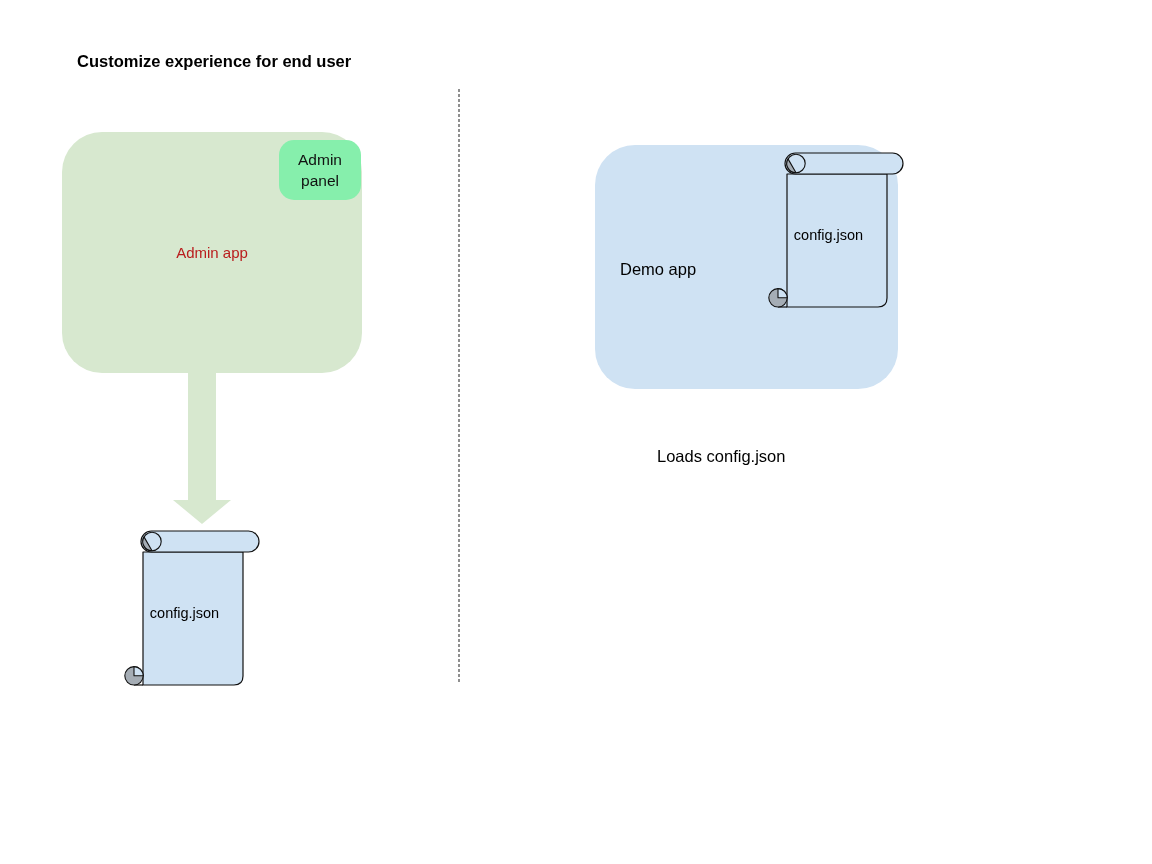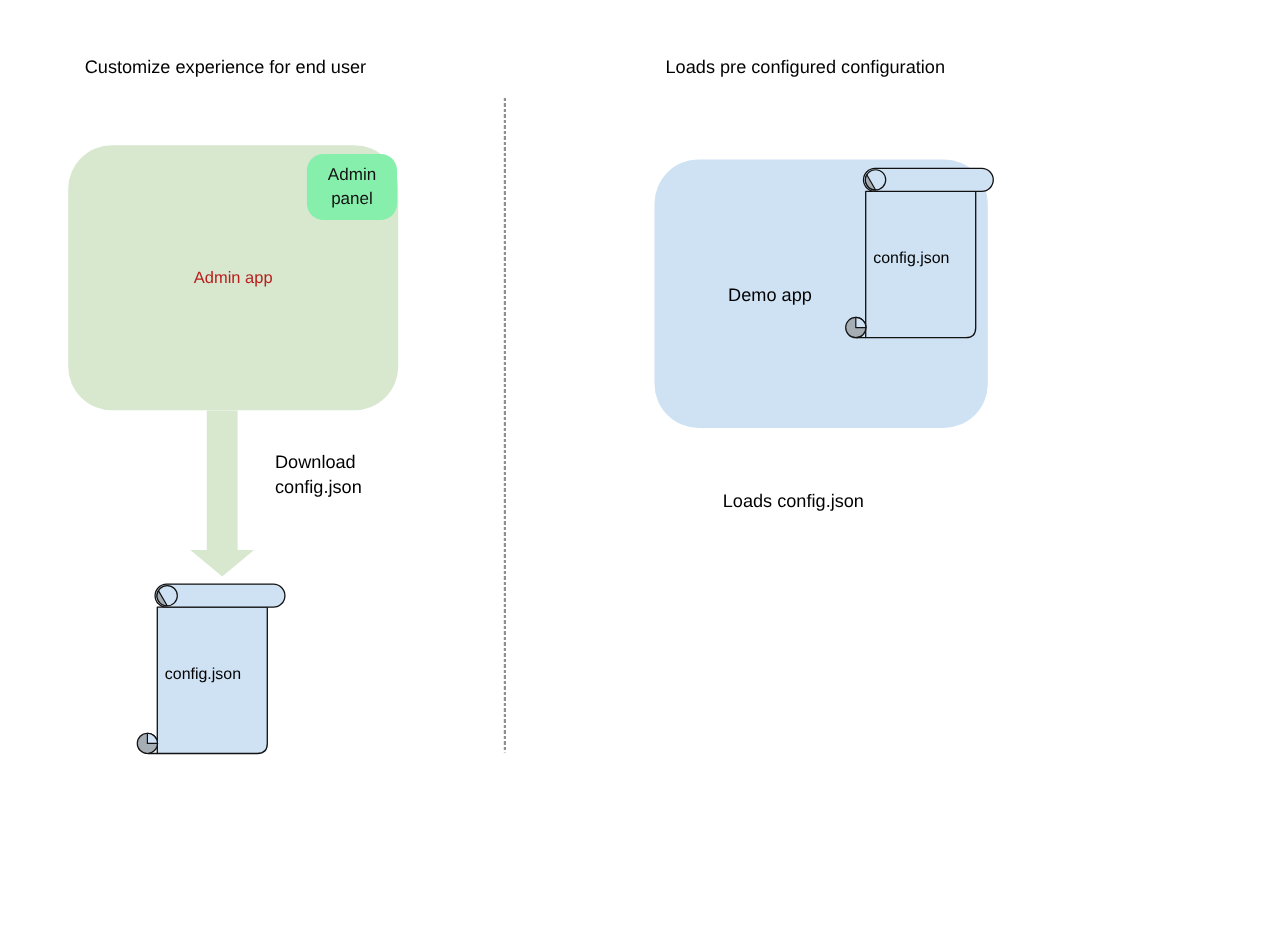--- a/index.html
+++ b/index.html
@@ -11,24 +11,24 @@
   .title{font-size:16.5px;line-height:22px;white-space:nowrap;color:#000;}
   .caption{font-size:16.5px;line-height:22.5px;color:#000;}
   .app-box{position:absolute;border-radius:40px;}
   .admin-app{left:62px;top:132px;width:300px;height:241px;background:#d7e8cf;
     display:flex;align-items:center;justify-content:center;}
   .admin-app-label{font-size:15px;color:#b91c1c;}
   .admin-panel{position:absolute;right:1px;top:8px;width:82px;height:60px;border-radius:15px;
     background:#86efac;display:flex;align-items:center;justify-content:center;text-align:center;}
   .admin-panel-label{font-size:15.5px;line-height:21px;color:#111;width:70px;}
   .demo-app{left:595px;top:145px;width:303px;height:244px;background:#cfe2f3;}
-  .demo-app-label{left:620px;top:260px;width:160px;text-align:center;font-size:16.5px;}
+  .demo-app-label{left:620px;top:260px;width:160px;text-align:left;font-size:16.5px;}
   .arrow-caption{left:250px;top:409px;width:100px;}
   .loads-caption{left:627px;top:445px;margin-left:30px;}
-  .left-title{left:77px;top:50px;}
+  .left-title{left:77px;top:50px;font-weight:bold;}
   .right-title{left:605px;top:50px;}
   .divider{left:458px;top:89px;width:2px;height:595px;
     background:repeating-linear-gradient(to bottom,#8f8f8f 0 3px,transparent 3px 5px);}
   .scroll-wrap{position:absolute;width:140px;height:160px;}
   .scroll-left{left:123px;top:528px;}
   .scroll-right{left:767px;top:150px;}
   .scroll-svg{position:absolute;left:0;top:0;width:140px;height:160px;}
   .scroll-label{position:absolute;left:20px;top:77px;width:83px;text-align:center;
     font-size:14.5px;color:#000;}
   .down-arrow{left:167px;top:373px;width:70px;height:152px;}
@@ -44,38 +44,36 @@
     <div class="admin-app-label">Admin app</div>
     <div class="admin-panel">
       <div class="admin-panel-label">Admin panel</div>
     </div>
   </div>
 
   <svg class="abs down-arrow" viewBox="0 0 70 152" xmlns="http://www.w3.org/2000/svg">
     <polygon points="21,0 49,0 49,127 64,127 35,151 6,127 21,127" fill="#d7e8cf"></polygon>
   </svg>
 
-  <div class="abs caption arrow-caption">Download config.json</div>
 
   <div class="scroll-wrap scroll-left">
     <svg class="scroll-svg" viewBox="0 0 140 160" xmlns="http://www.w3.org/2000/svg">
       <path stroke="#111111" stroke-width="1.2" stroke-linejoin="round" d="M20 24 L20 157 L111 157 Q120 157 120 148 L120 24 Z" fill="#cfe2f3"></path>
       <line x1="20" y1="157" x2="11" y2="157" stroke="#111111" stroke-width="1.2"></line>
       <rect x="18" y="3" width="118" height="21" rx="10.5" ry="10.5" stroke="#111111" stroke-width="1.2" fill="#cfe2f3"></rect>
       <circle cx="29" cy="13.5" r="9.2" stroke="#111111" stroke-width="1.1" fill="#cfe2f3"></circle>
       <path stroke="#111111" stroke-width="1.1" stroke-linejoin="round" d="M21 8.9 A9.2 9.2 0 0 0 29 22.7 Z" fill="#a5adb5"></path>
       <circle cx="11" cy="147.8" r="9.2" stroke="#111111" stroke-width="1.1" fill="#a5adb5"></circle>
       <path stroke="#111111" stroke-width="1.1" stroke-linejoin="round" d="M11 147.8 L11 138.6 A9.2 9.2 0 0 1 20.2 147.8 Z" fill="#cfe2f3"></path>
     </svg>
     <div class="scroll-label">config.json</div>
   </div>
 
   <div class="abs divider"></div>
 
-  <div class="abs title right-title">Loads pre configured configuration</div>
 
   <div class="app-box demo-app"></div>
   <div class="abs demo-app-label">Demo app</div>
 
   <div class="scroll-wrap scroll-right">
     <svg class="scroll-svg" viewBox="0 0 140 160" xmlns="http://www.w3.org/2000/svg">
       <path stroke="#111111" stroke-width="1.2" stroke-linejoin="round" d="M20 24 L20 157 L111 157 Q120 157 120 148 L120 24 Z" fill="#cfe2f3"></path>
       <line x1="20" y1="157" x2="11" y2="157" stroke="#111111" stroke-width="1.2"></line>
       <rect x="18" y="3" width="118" height="21" rx="10.5" ry="10.5" stroke="#111111" stroke-width="1.2" fill="#cfe2f3"></rect>
       <circle cx="29" cy="13.5" r="9.2" stroke="#111111" stroke-width="1.1" fill="#cfe2f3"></circle>

